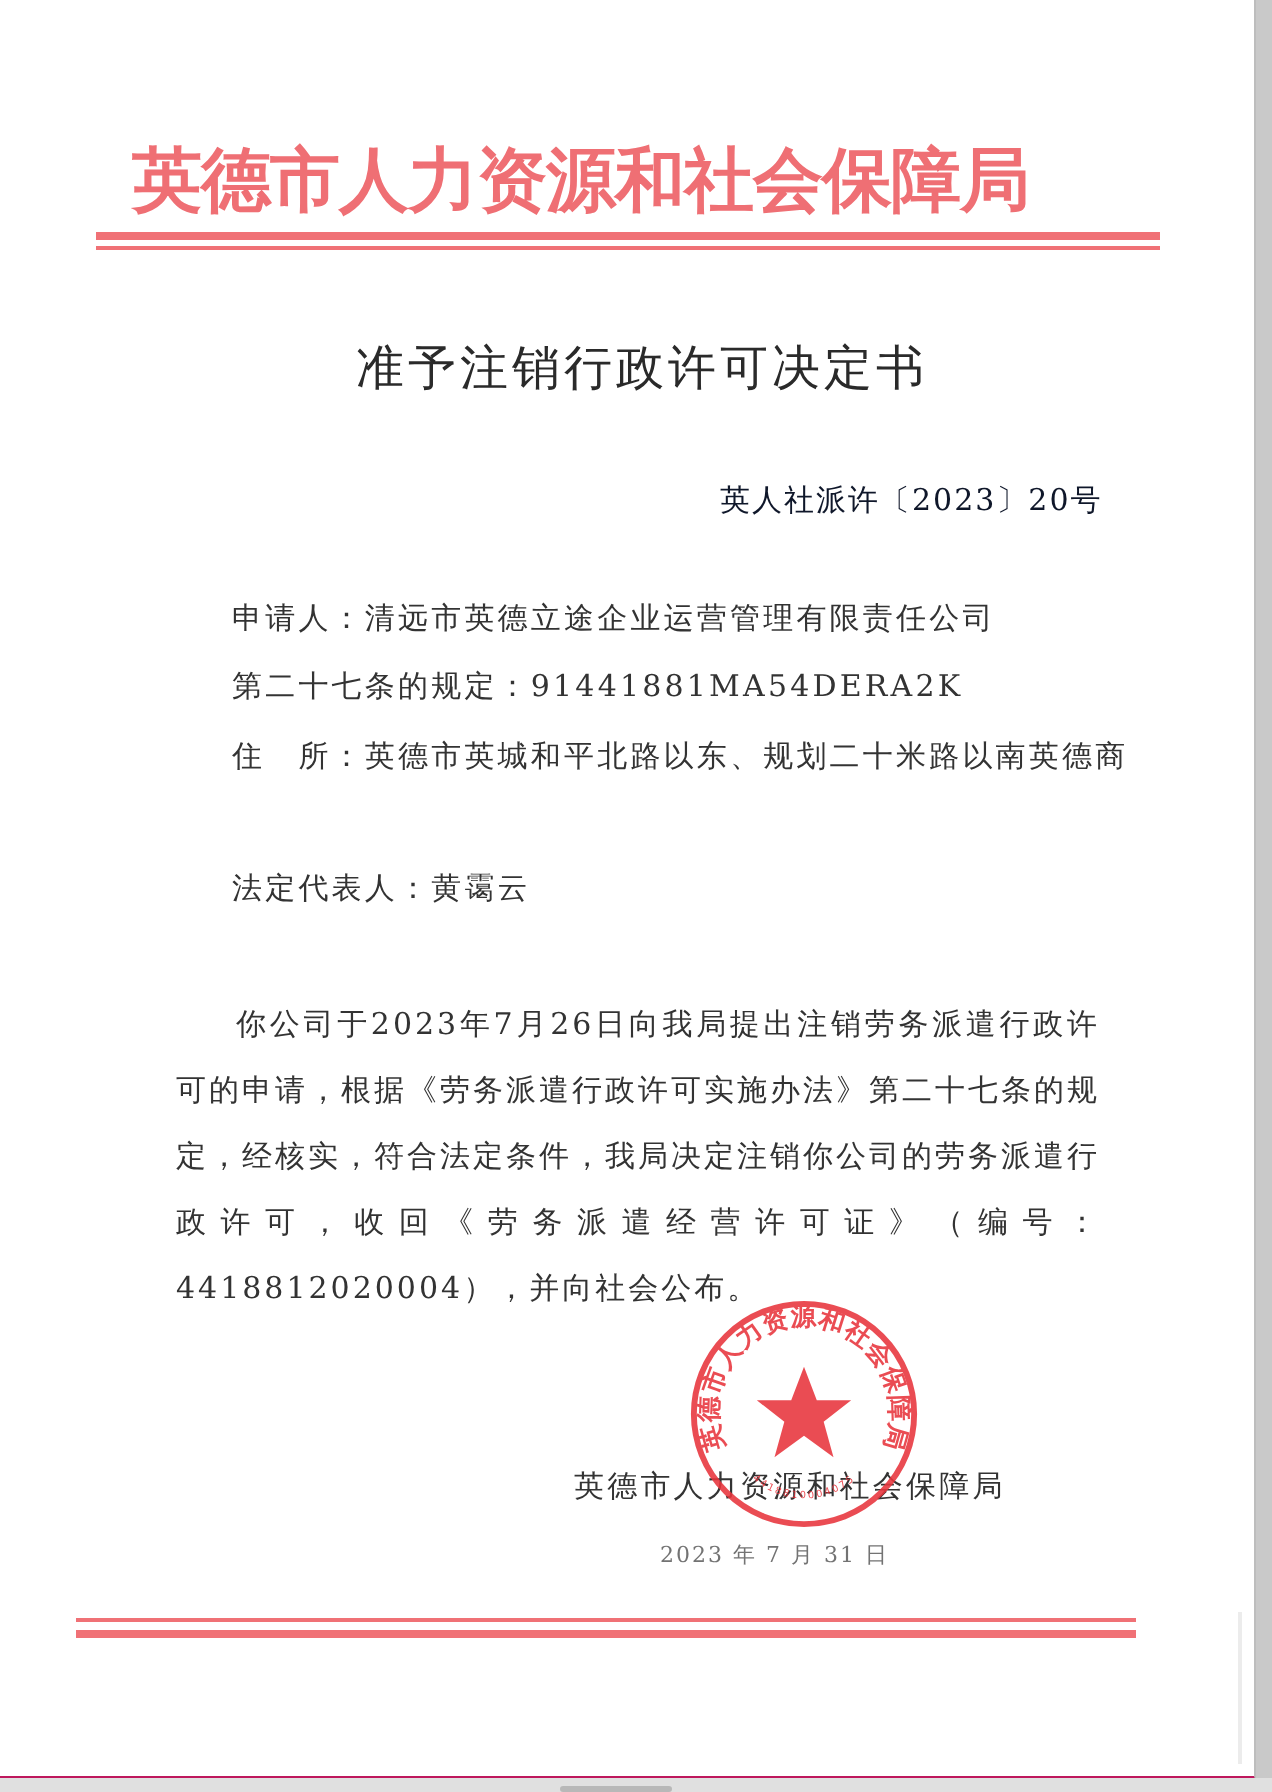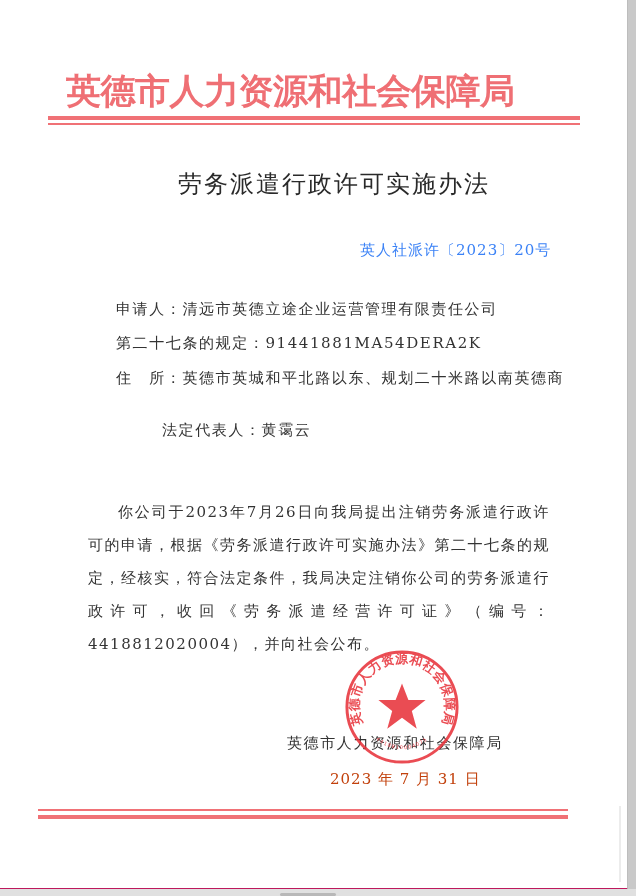--- a/index.html
+++ b/index.html
@@ -16,47 +16,47 @@
             font-family:"DejaVu Serif", "Liberation Serif", serif; font-size:35px; font-weight:bold;
             color:#ef6f74; letter-spacing:-0.5px; white-space:nowrap; line-height:42px; }
   .rule { position:absolute; background:#f07176; }
   .r-top-thick { left:48px; top:116px; width:532px; height:4px; }
   .r-top-thin { left:48px; top:123px; width:532px; height:2px; }
   .r-bot-thin { left:38px; top:809px; width:530px; height:2px; }
   .r-bot-thick { left:38px; top:815px; width:530px; height:4px; }
 
   .title { position:absolute; left:178px; top:168px; font-size:24px; letter-spacing:2px; color:#2a2a2a;
            font-family:"DejaVu Sans", "Liberation Sans", sans-serif; white-space:nowrap; }
-  .docno { position:absolute; left:360px; top:241px; font-size:15px; color:#3b82f6; white-space:nowrap; letter-spacing:1px; }
+  .docno { position:absolute; left:360px; top:241px; font-size:15px; color:#0f172a; white-space:nowrap; letter-spacing:1px; }
 
   .field { position:absolute; left:116px; font-size:15px; color:#333; white-space:nowrap; letter-spacing:1.6px; }
   .f1 { top:300px; }
   .f2 { top:334px; }
   .f3 { top:369px;font-family:Liberation Mono, monospace; }
   .f3b { top:402px; left:181px; }
-  .f4 { top:421px;margin-left:46px; }
+  .f4 { top:435px; }
 
   .body-text { position:absolute; left:84px; top:492px; width:470px; font-size:15px; color:#333;
                line-height:33px; letter-spacing:1.5px; }
   .body-text p { margin:4px; text-indent:2em; text-align:justify; }
 
   .sign-org { position:absolute; left:287px; top:734px; font-size:15px; color:#333; letter-spacing:1.6px; white-space:nowrap; }
-  .sign-date { position:absolute; left:330px; top:770px; font-size:15px; color:#c2410c; letter-spacing:1px; white-space:nowrap; }
+  .sign-date { position:absolute; left:330px; top:770px; font-size:11px; color:#737373; letter-spacing:1px; white-space:nowrap; }
 
   .seal { position:absolute; left:343px; top:648px; width:118px; height:118px; pointer-events:none; opacity:0.88; }
 </style>
 </head>
 <body>
 
 <div class="page">
   <div class="header">英德市人力资源和社会保障局</div>
   <div class="rule r-top-thick"></div>
   <div class="rule r-top-thin"></div>
 
-  <div class="title">劳务派遣行政许可实施办法</div>
+  <div class="title">准予注销行政许可决定书</div>
   <div class="docno">英人社派许〔2023〕20号</div>
 
   <div class="field f1">申请人：清远市英德立途企业运营管理有限责任公司</div>
   <div class="field f2">第二十七条的规定：91441881MA54DERA2K</div>
   <div class="field f3">住　所：英德市英城和平北路以东、规划二十米路以南英德商</div>
   <div class="field f4">法定代表人：黄霭云</div>
 
   <div class="body-text">
     <p>你公司于2023年7月26日向我局提出注销劳务派遣行政许可的申请，根据《劳务派遣行政许可实施办法》第二十七条的规定，经核实，符合法定条件，我局决定注销你公司的劳务派遣行政许可，收回《劳务派遣经营许可证》（编号：4418812020004），并向社会公布。</p>
   </div>

